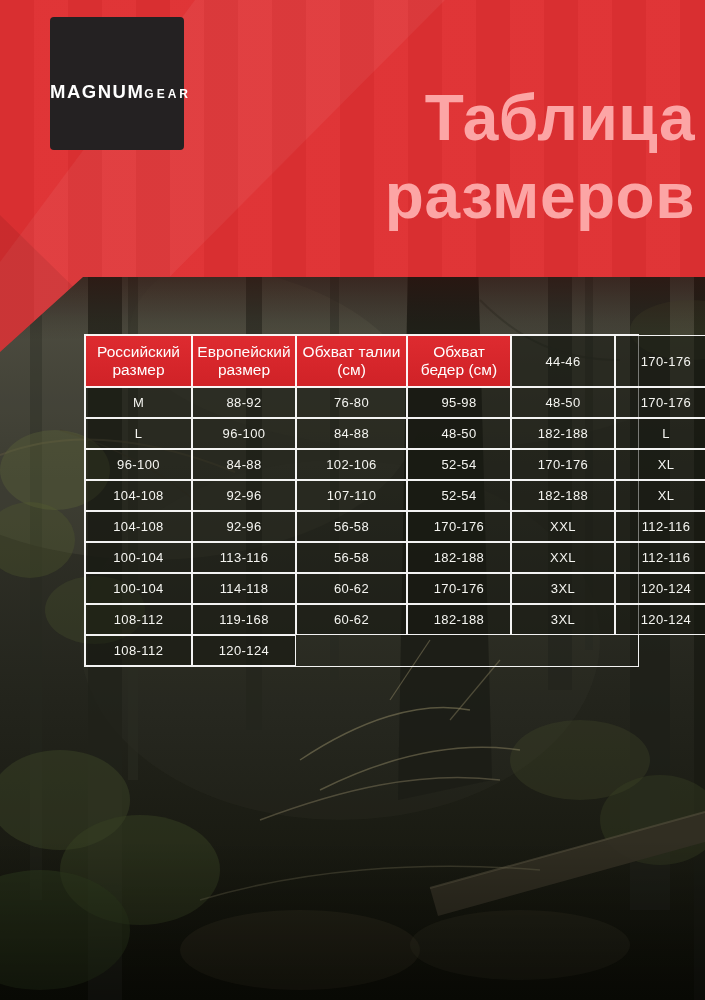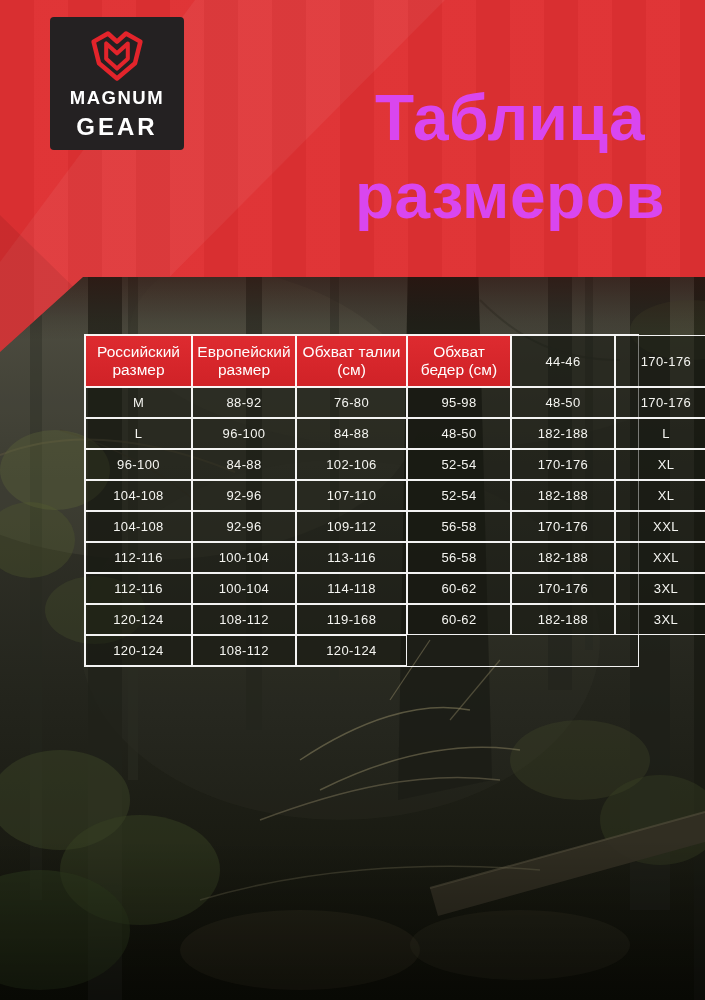--- a/index.html
+++ b/index.html
@@ -32,29 +32,29 @@
     clip-path:polygon(195px 0,445px 0,95px 352px,0 352px,0 262px);
   }
   .accent-dark{
     position:absolute;inset:0;background:rgba(0,0,0,.07);
     clip-path:polygon(0 215px,140px 352px,0 352px);
   }
   
   .logo-box{
     position:absolute;left:50px;top:17px;width:134px;height:133px;z-index:3;
     background:#242122;border-radius:4px;
-    display:flex;flex-direction:column;align-items:center;padding-top:12px;
+    display:flex;align-items:center;padding-top:12px;
   }
   .logo-shield{width:58px;height:54px;}
   .logo-line1{color:#fff;font-weight:700;font-size:18.5px;letter-spacing:1.5px;margin-top:5px;line-height:20px;}
-  .logo-line2{color:#fff;font-weight:700;font-size:24px;letter-spacing:3px;margin-top:9px;line-height:20px;}
+  .logo-line2{color:#fff;font-weight:700;font-size:12px;letter-spacing:3px;margin-top:9px;line-height:20px;}
   
   .title{
     position:absolute;left:325px;top:79px;width:370px;z-index:3;
-    text-align:center;color:#d946ef;font-weight:700;font-size:64px;line-height:78px;letter-spacing:.5px;
+    text-align:right;color:#fca5a5;font-weight:700;font-size:64px;line-height:78px;letter-spacing:.5px;
   }
   
   .size-table{
     position:absolute;left:40px;top:334px;z-index:4;
     width:555px;
     display:grid;
     grid-template-columns:107px 104px 111px 104px 104px 102px;
     grid-template-rows:52px repeat(9,31px);
     border:1px solid rgba(255,255,255,.95);
     margin-left:44px;
@@ -191,21 +191,20 @@
     <div class="cell dc">XL</div>
     <div class="cell dc">104-108</div>
     <div class="cell dc">92-96</div>
     <div class="cell dc">107-110</div>
 
     <div class="cell dc">52-54</div>
     <div class="cell dc">182-188</div>
     <div class="cell dc">XL</div>
     <div class="cell dc">104-108</div>
     <div class="cell dc">92-96</div>
-    <div class="cell dc">109-112</div>
 
     <div class="cell dc">56-58</div>
     <div class="cell dc">170-176</div>
     <div class="cell dc">XXL</div>
     <div class="cell dc">112-116</div>
     <div class="cell dc">100-104</div>
     <div class="cell dc">113-116</div>
 
     <div class="cell dc">56-58</div>
     <div class="cell dc">182-188</div>

